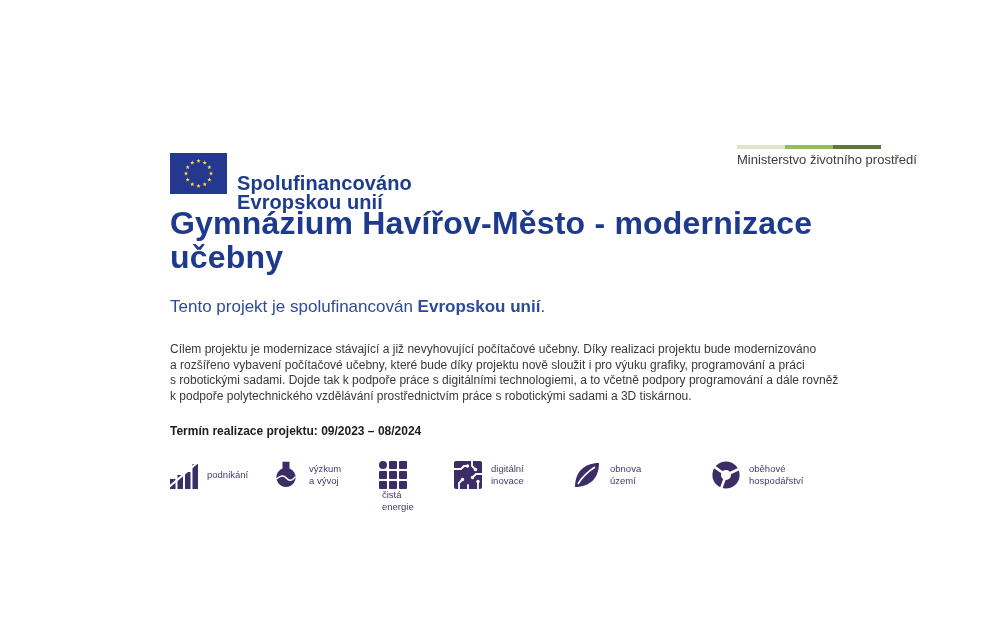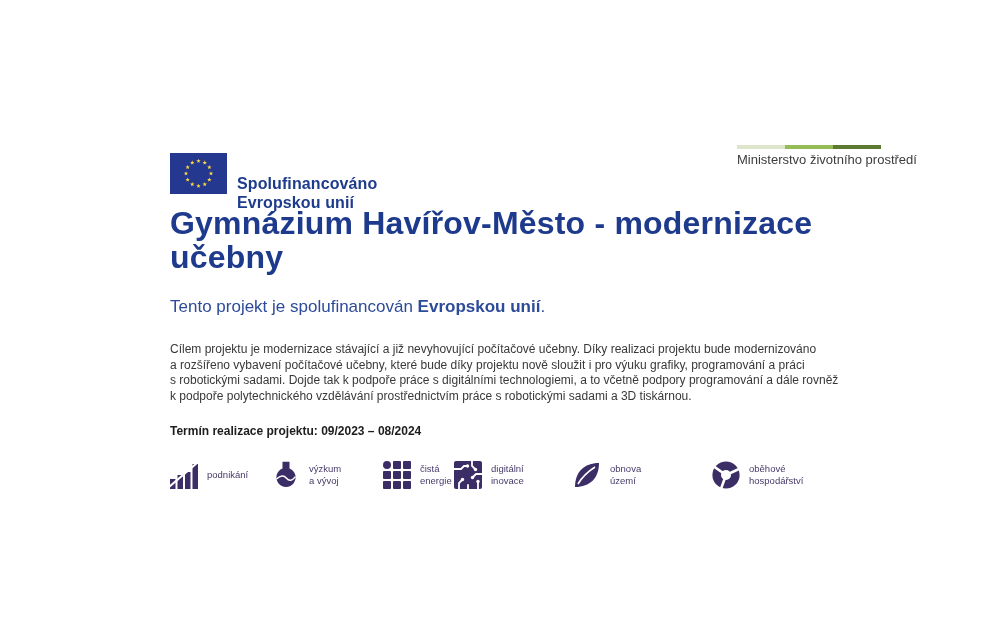--- a/index.html
+++ b/index.html
@@ -9,21 +9,21 @@
     width: 993px; height: 634px;
     position: relative; overflow: hidden;
   }
   .page { position: absolute; inset: 0; background: #fff; }
 
   
   .eu-logo { position: absolute; left: 170px; top: 134px; display: flex; align-items: center; }
   .eu-flag { width: 57px; height: 41px; display: block; }
   .eu-text {
     margin-left: 10px; color: #1e3c8c; font-weight: bold;
-    font-size: 16px; line-height: 19px; letter-spacing: 0.1px; margin-top: 40px;
+    font-size: 20px; line-height: 19px; letter-spacing: 0.1px; margin-top: 40px;
   }
 
   
   .ministry { position: absolute; left: 737px; top: 145px; width: 144px; }
   .ministry-bar { display: flex; height: 4px; width: 144px; }
   .ministry-bar .seg { flex: 1 1 0; }
   .seg1 { background: #dde5cb; }
   .seg2 { background: #95bd55; }
   .seg3 { background: #5c7a30; }
   .ministry-name {
@@ -59,21 +59,21 @@
   }
 
   
   .icons-row { position: absolute; left: 0; top: 461px; height: 34px; width: 993px; padding-left: 36px; }
   .icon-group { position: absolute; top: 0; display: flex; align-items: center; }
   .icon-group svg { width: 28px; height: 28px; display: block; flex: none; }
   .icon-label {
     margin-left: 9px; font-size: 9.5px; line-height: 12px;
     color: #473a6b; white-space: pre-line;
   }
-  .g1 { left: 170px; } .g2 { left: 272px; } .g3 { left: 383px; }
+  .g1 { left: 170px; } .g2 { left: 272px; } .g3 { left: 373px; flex-direction: column; }
   .g4 { left: 454px; } .g5 { left: 573px; } .g6 { left: 712px; }
   .g7 { left: 772px; }
 </style>
 </head>
 <body>
 
 <div class="page">
 
   <div class="eu-logo">
     <svg class="eu-flag" viewBox="0 0 57 41" xmlns="http://www.w3.org/2000/svg">

